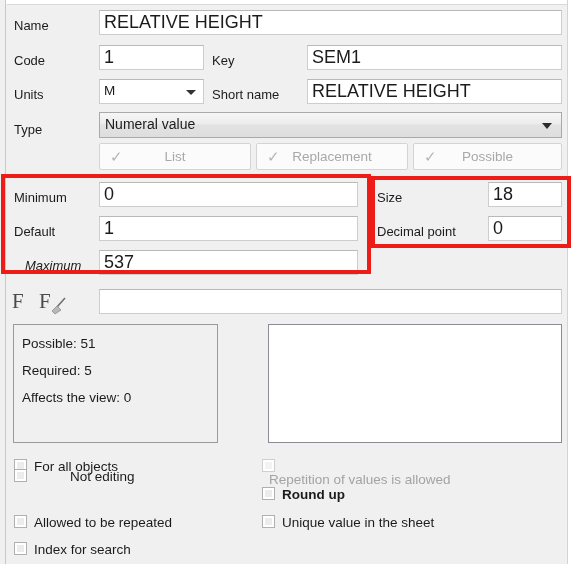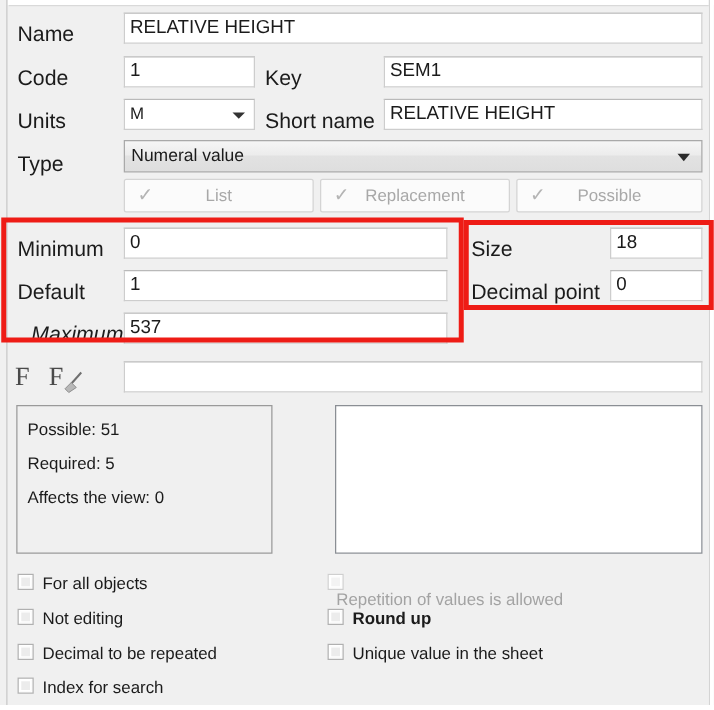--- a/index.html
+++ b/index.html
@@ -45,34 +45,34 @@
   .pane {
     position: absolute;
     left: 7px; top: 4px;
     width: 560px; height: 560px;
     background: #f0f0f0;
     box-sizing: border-box;
   }
 
   .lbl {
     position: absolute;
-    font-size: 17px;
+    font-size: 13px;
     color: #1b1b1b;
     line-height: 1;
     white-space: nowrap;
   }
 
   .tf {
     position: absolute;
     background: #ffffff;
     border: 1px solid #cdcdcd;
     border-top-color: #b9b9b9;
     box-sizing: border-box;
     font-family: "Liberation Sans", sans-serif;
-    font-size: 15px;
+    font-size: 18px;
     color: #1b1b1b;
     padding: 0 0 0 4px;
     line-height: 22px;
     white-space: nowrap;
     overflow: hidden;
   }
 
   
   .combo-plain {
     position: absolute;
@@ -285,27 +285,27 @@
       <span class="line" style="top:38px;">Required: 5</span>
       <span class="line" style="top:65px;">Affects the view: 0</span>
     </div>
 
     <div class="panel-white" style="left:261px; top:320px; width:294px; height:119px;"></div>
 
     <div class="cb-row" style="left:7px; top:455px;">
       <span class="cb-box"></span>
       <span class="cb-label">For all objects</span>
     </div>
-    <div class="cb-row" style="left:7px; top:483px;">
+    <div class="cb-row" style="left:7px; top:465px;gap:36px;">
       <span class="cb-box"></span>
       <span class="cb-label">Not editing</span>
     </div>
     <div class="cb-row" style="left:7px; top:511px;">
       <span class="cb-box"></span>
-      <span class="cb-label">Decimal to be repeated</span>
+      <span class="cb-label">Allowed to be repeated</span>
     </div>
     <div class="cb-row" style="left:7px; top:538px;">
       <span class="cb-box"></span>
       <span class="cb-label">Index for search</span>
     </div>
 
     <div class="cb-row disabled" style="left:255px; top:455px;flex-direction:column;">
       <span class="cb-box"></span>
       <span class="cb-label">Repetition of values is allowed</span>
     </div>

